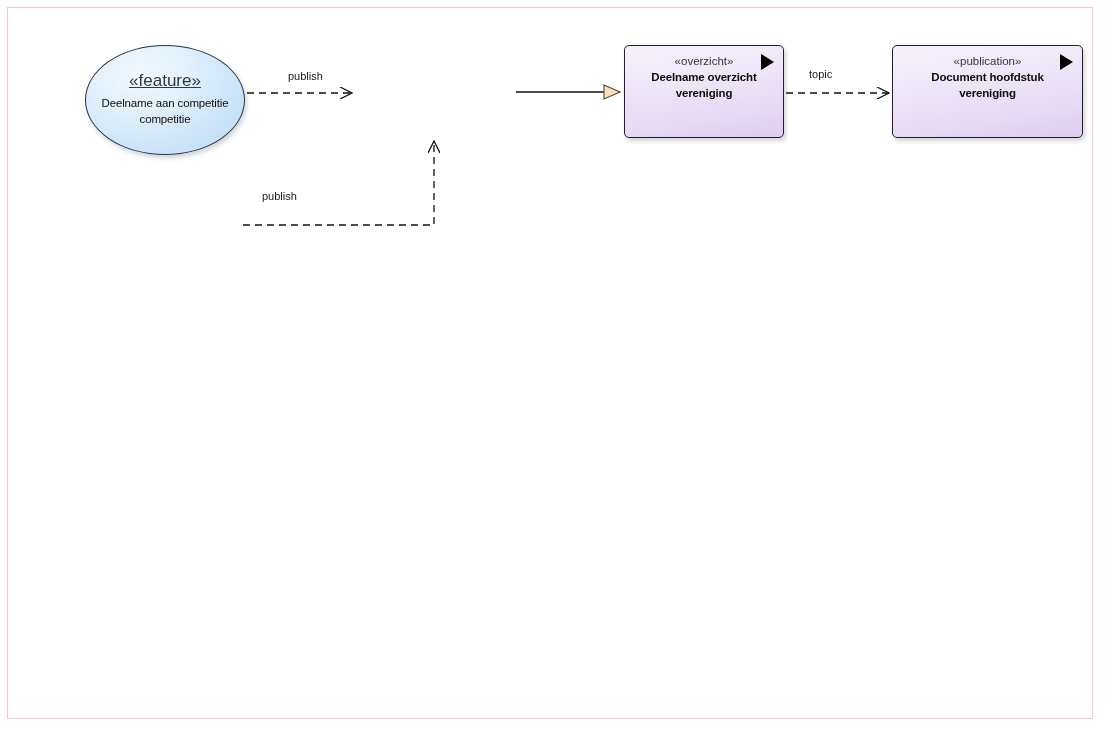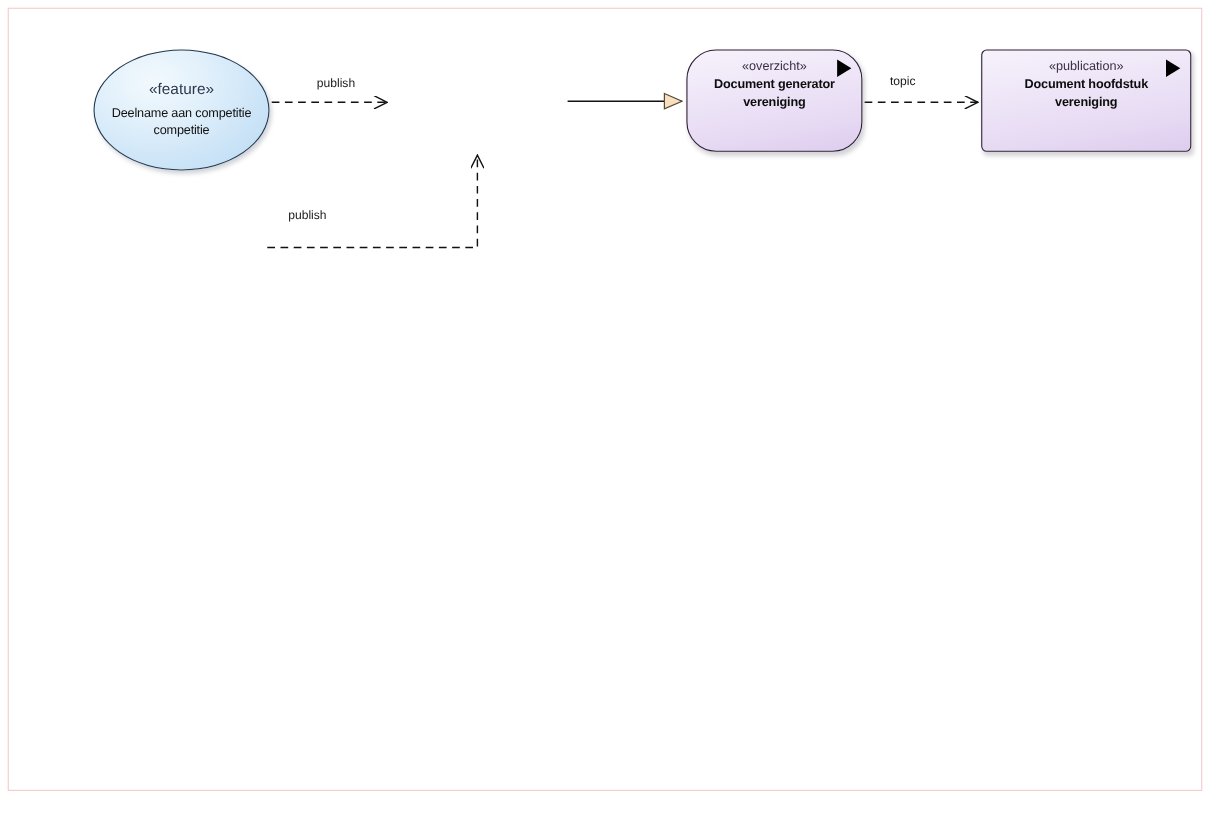--- a/index.html
+++ b/index.html
@@ -45,24 +45,25 @@
     border: 1.2px solid #23374d;
     background: radial-gradient(ellipse at 34% 26%, #f2f9fd 0%, #e3f1fb 30%, #cfe6f8 62%, #b9d9f2 100%);
     box-shadow: 2px 3px 4px rgba(120,130,145,0.35);
     display: flex;
     flex-direction: column;
     align-items: center;
     justify-content: center;
     text-align: center;
   }
   .usecase .stereotype {
-    font-size: 14px;
+    font-size: 17px;
     color: #2c3a4c;
     line-height: 15px;
     margin-bottom: 7px;
+    text-decoration: underline;
   }
   .usecase .title {
     font-size: 11.5px;
     font-weight: normal;
     color: #111111;
     line-height: 16px;
     padding: 0 8px;
     letter-spacing: -0.15px;
   }
   .classbox {
@@ -152,24 +153,24 @@
   <div class="edge-label" style="left:809px; top:67px;text-align:right;">topic</div>
 
   <div class="node usecase" style="left:85px; top:45px; width:160px; height:110px;">
     <div class="stereotype">«feature»</div>
     <div class="title">Deelname aan competitie</div>
     <div class="title">competitie</div>
   </div>
 
 
 
-  <div class="node classbox" style="left:624px; top:45px; width:160px; height:93px;border-radius:27px;">
+  <div class="node classbox" style="left:624px; top:45px; width:160px; height:93px;">
     <div class="play-icon"></div>
     <div class="stereotype">«overzicht»</div>
-    <div class="title">Document generator</div>
+    <div class="title">Deelname overzicht</div>
     <div class="title">vereniging</div>
   </div>
 
   <div class="node classbox" style="left:892px; top:45px; width:191px; height:93px;">
     <div class="play-icon"></div>
     <div class="stereotype">«publication»</div>
     <div class="title">Document hoofdstuk</div>
     <div class="title">vereniging</div>
   </div>
 

